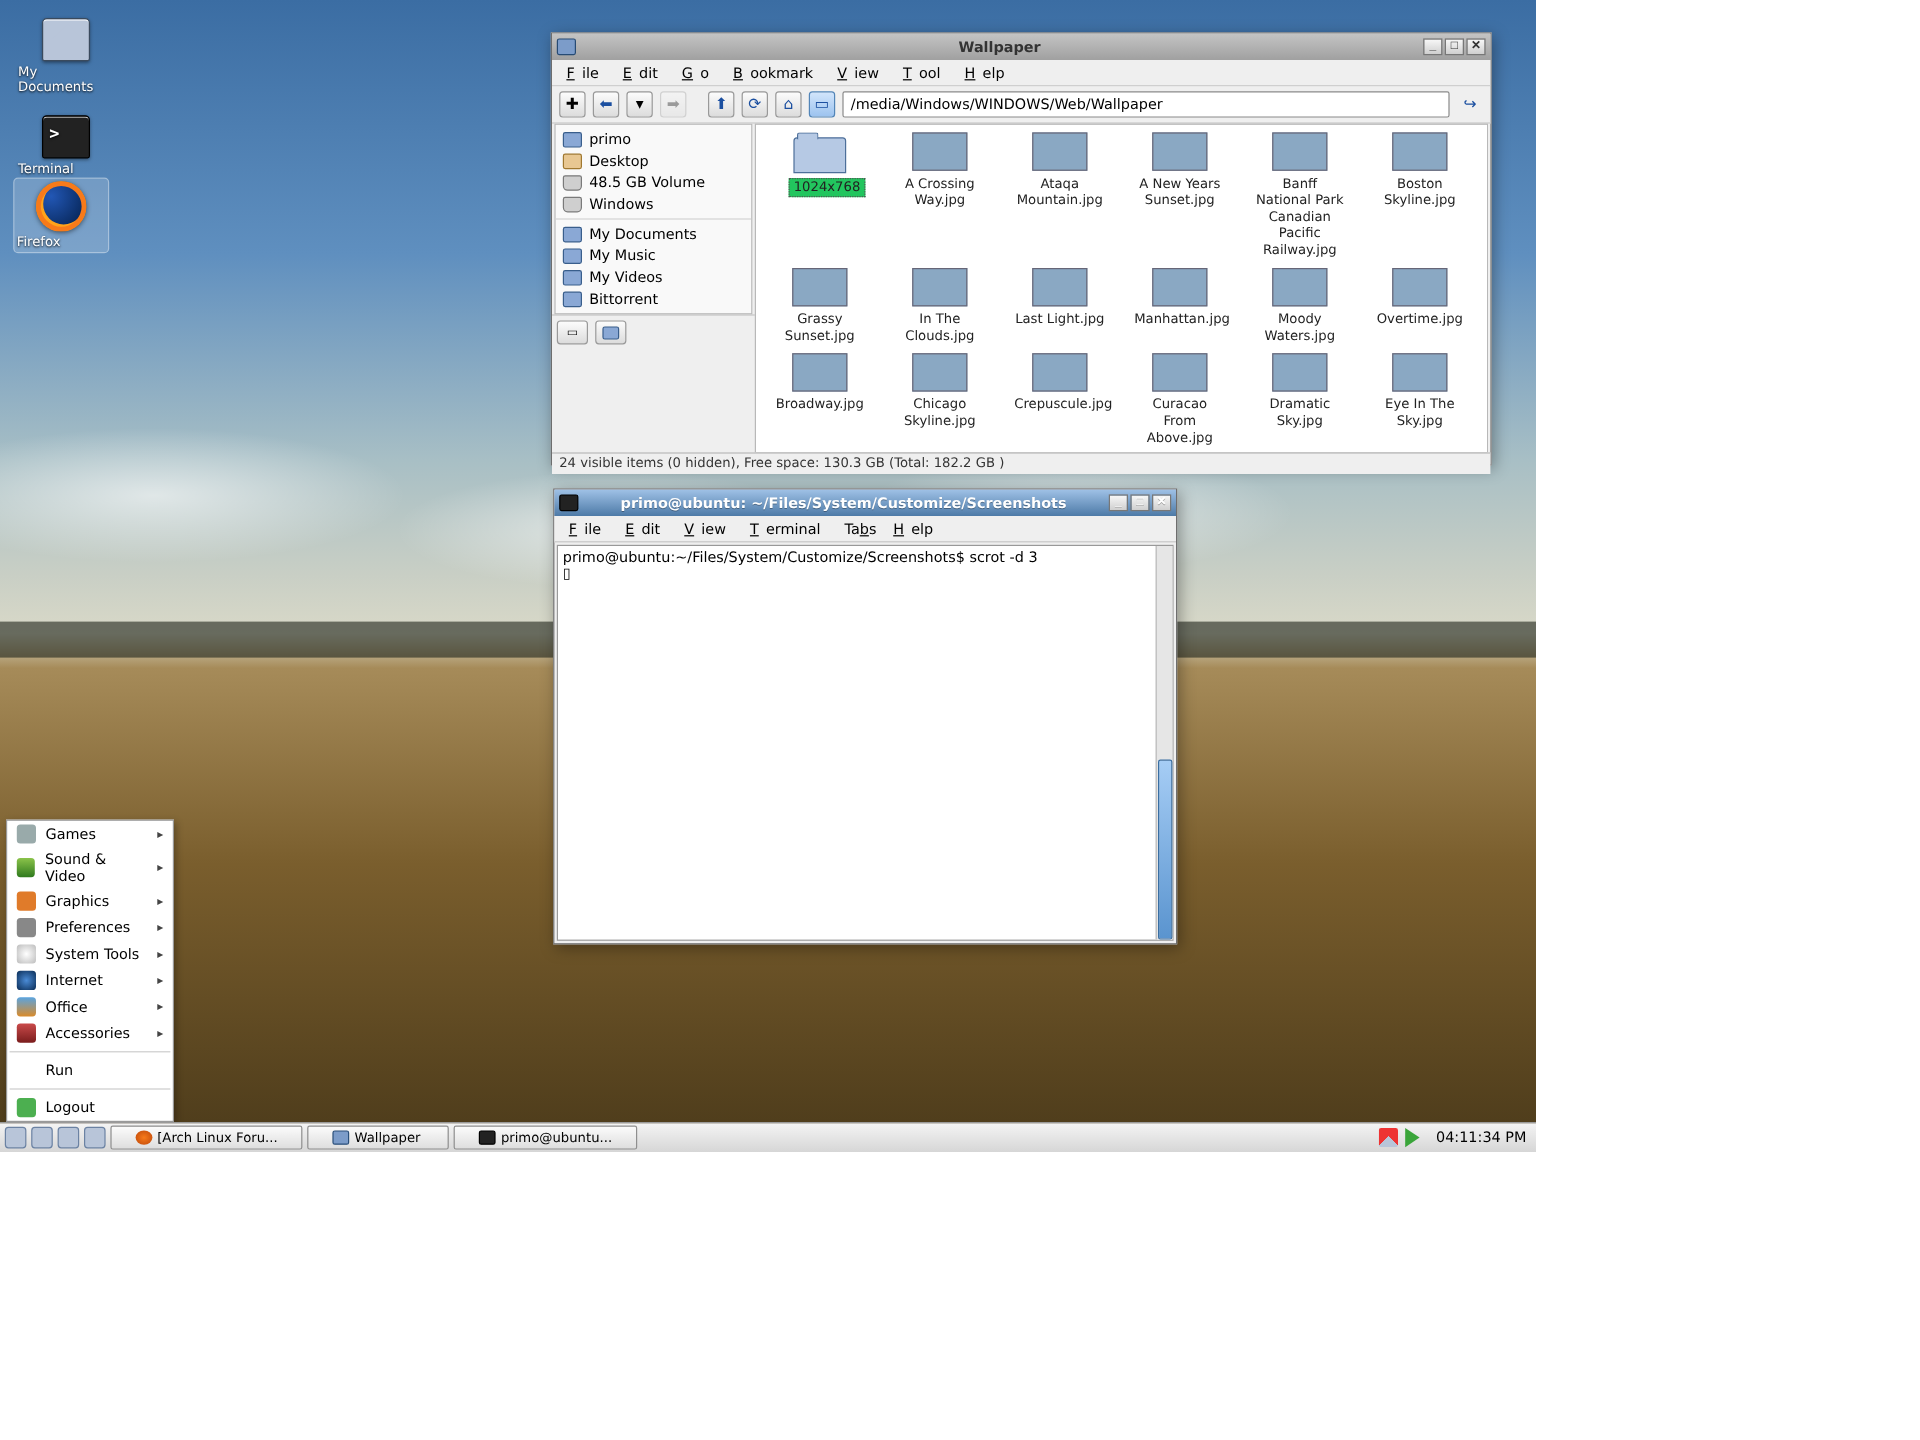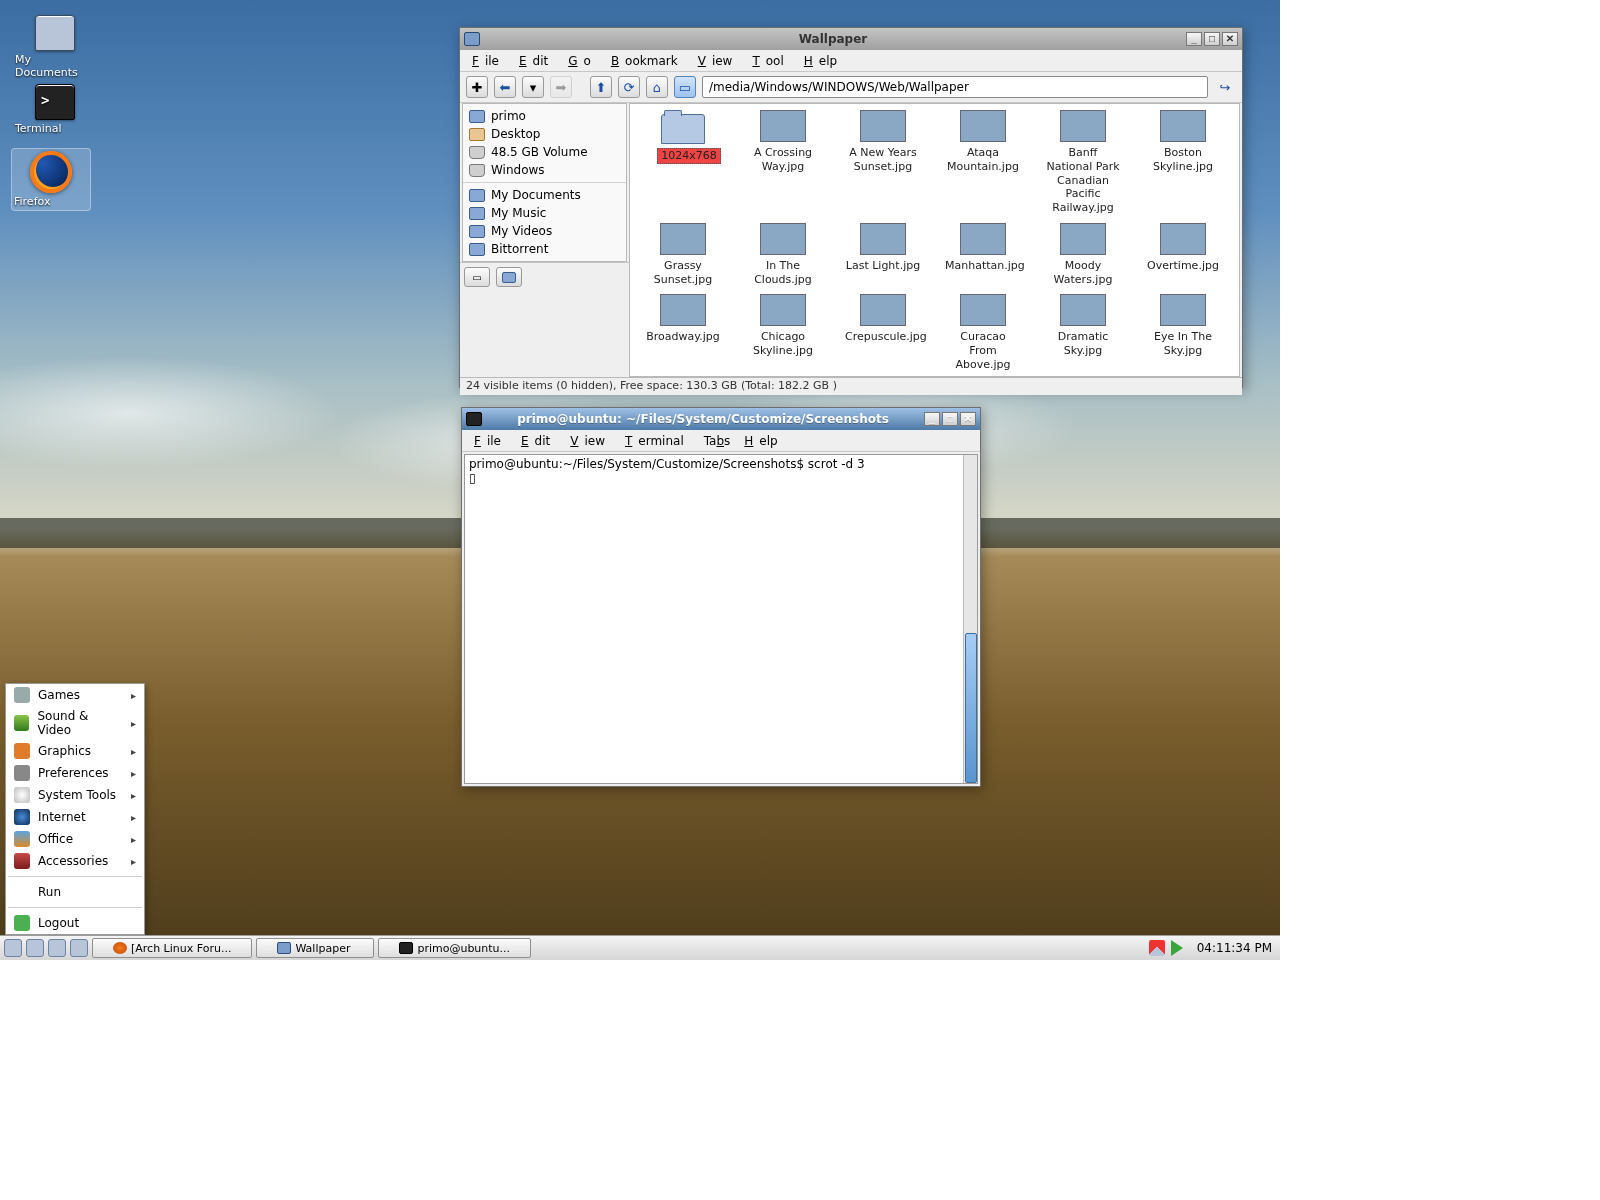--- a/index.html
+++ b/index.html
@@ -60,21 +60,21 @@
 #fm-tree .item .ic { width:16px; height:13px; background:#8aa8d5; border:1px solid #395e8c; border-radius:2px; }
 #fm-tree .item .ic.drive { background:#cfcfcf; border-color:#7a7a7a; border-radius:2px 2px 4px 4px; }
 #fm-tree .item .ic.desk { background:#e8c792; border-color:#a07830; }
 #fm-bottom { display:flex; gap:6px; padding:4px; border-top:1px solid #c4c4c4; }
 #fm-view { flex:1; background:#fff; border:1px solid #b8b8b8; margin:0 2px 0 0; overflow:auto; padding:6px 4px 2px 12px; }
 .frow { display:flex; gap:18px; margin-bottom:8px; }
 .fitem { width:82px; text-align:center; font-size:11px; color:#222; cursor:pointer; }
 .fitem .thumb { width:46px; height:32px; margin:0 auto 4px; background:#8aa8c3; border:1px solid #667; background-size:cover; }
 .fitem.folder .thumb { background:#b6c9e4; border:1px solid #4d6f9a; border-radius:3px 3px 0 0; position:relative; height:30px; width:44px; margin-top:4px; }
 .fitem.folder .thumb::before { content:""; position:absolute; top:-5px; left:2px; width:16px; height:5px; background:#b6c9e4; border:1px solid #4d6f9a; border-bottom:none; border-radius:2px 2px 0 0; }
-.fitem.sel .lab { border:1px dotted #555; background:#ef4444;margin-left:12px; }
+.fitem.sel .lab { border:1px dotted #555; background:#22c55e;margin-left:12px; }
 .fitem .lab { display:inline-block; padding:0 3px; line-height:1.25; }
 #fm-status { height:18px; border-top:1px solid #b8b8b8; background:#efefef; font-size:11px; color:#333; padding:1px 6px; }
 
 
 .th1{background:linear-gradient(#7fa8d7,#c9b56b);} .th2{background:linear-gradient(#e07b2a,#3a1f12);} .th3{background:linear-gradient(#d98b2b,#6b2a11);}
 .th4{background:linear-gradient(#5a88bf,#a9c3dc);} .th5{background:linear-gradient(#6b8fb6,#23344a);}
 .th6{background:linear-gradient(#cab499,#5a3f25);} .th7{background:linear-gradient(#7a96b3,#1c2f43);} .th8{background:linear-gradient(#132236,#576a7d);}
 .th9{background:linear-gradient(#d9af69,#5a3c1c);} .th10{background:linear-gradient(#b3c7d9,#2c3d4d);} .th11{background:linear-gradient(#4e7a46,#86b157);}
 .th12{background:linear-gradient(#8ea6b6,#c1cda1 60%,#495c37);} .th13{background:linear-gradient(#dfe8ed,#8098a9);} .th14{background:linear-gradient(#c9a86d,#6b471f);}
 .th15{background:linear-gradient(#5884b0,#1b2e42);} .th16{background:linear-gradient(#9ab4c7,#2c3f50);} .th17{background:linear-gradient(#2a3c4d,#8ea3b4);}
@@ -118,21 +118,21 @@
 
 <div id="desktop">
   <div id="clouds"></div>
   <div id="treeline"></div>
 
   <div class="desktop-icon" style="top:15px;left:15px">
     <div class="glyph home"></div>
     <div style="white-space:pre">My
 Documents</div>
   </div>
-  <div class="desktop-icon" style="top:84px;left:15px">
+  <div class="desktop-icon" style="top:96px;left:15px">
     <div class="glyph term"></div>
     <div>Terminal</div>
   </div>
   <div class="desktop-icon sel" style="top:148px;left:11px">
     <div class="firefox"></div>
     <div>Firefox</div>
   </div>
 
   <div id="fm" class="win">
     <div class="titlebar">
@@ -212,22 +212,22 @@
             </div>
           <div class="tbtn" style="width:26px;height:20px">
               <span style="display:block;width:14px;height:11px;background:#8aa8d5;border:1px solid #395e8c;border-radius:2px"></span>
             </div>
         </div>
       </div>
       <div id="fm-view">
           <div class="frow">
             <div class="fitem folder sel"><div class="thumb "></div><div class="lab">1024x768</div></div>
             <div class="fitem"><div class="thumb th1"></div><div class="lab">A Crossing Way.jpg</div></div>
+            <div class="fitem"><div class="thumb th3"></div><div class="lab">Ataqa Mountain.jpg</div></div>
             <div class="fitem"><div class="thumb th2"></div><div class="lab">A New Years Sunset.jpg</div></div>
-            <div class="fitem"><div class="thumb th3"></div><div class="lab">Ataqa Mountain.jpg</div></div>
             <div class="fitem"><div class="thumb th4"></div><div class="lab">Banff National Park Canadian Pacific Railway.jpg</div></div>
             <div class="fitem"><div class="thumb th5"></div><div class="lab">Boston Skyline.jpg</div></div>
           </div>
           <div class="frow">
             <div class="fitem"><div class="thumb th12"></div><div class="lab">Grassy Sunset.jpg</div></div>
             <div class="fitem"><div class="thumb th13"></div><div class="lab">In The Clouds.jpg</div></div>
             <div class="fitem"><div class="thumb th14"></div><div class="lab">Last Light.jpg</div></div>
             <div class="fitem"><div class="thumb th15"></div><div class="lab">Manhattan.jpg</div></div>
             <div class="fitem"><div class="thumb th16"></div><div class="lab">Moody Waters.jpg</div></div>
             <div class="fitem"><div class="thumb th17"></div><div class="lab">Overtime.jpg</div></div>

